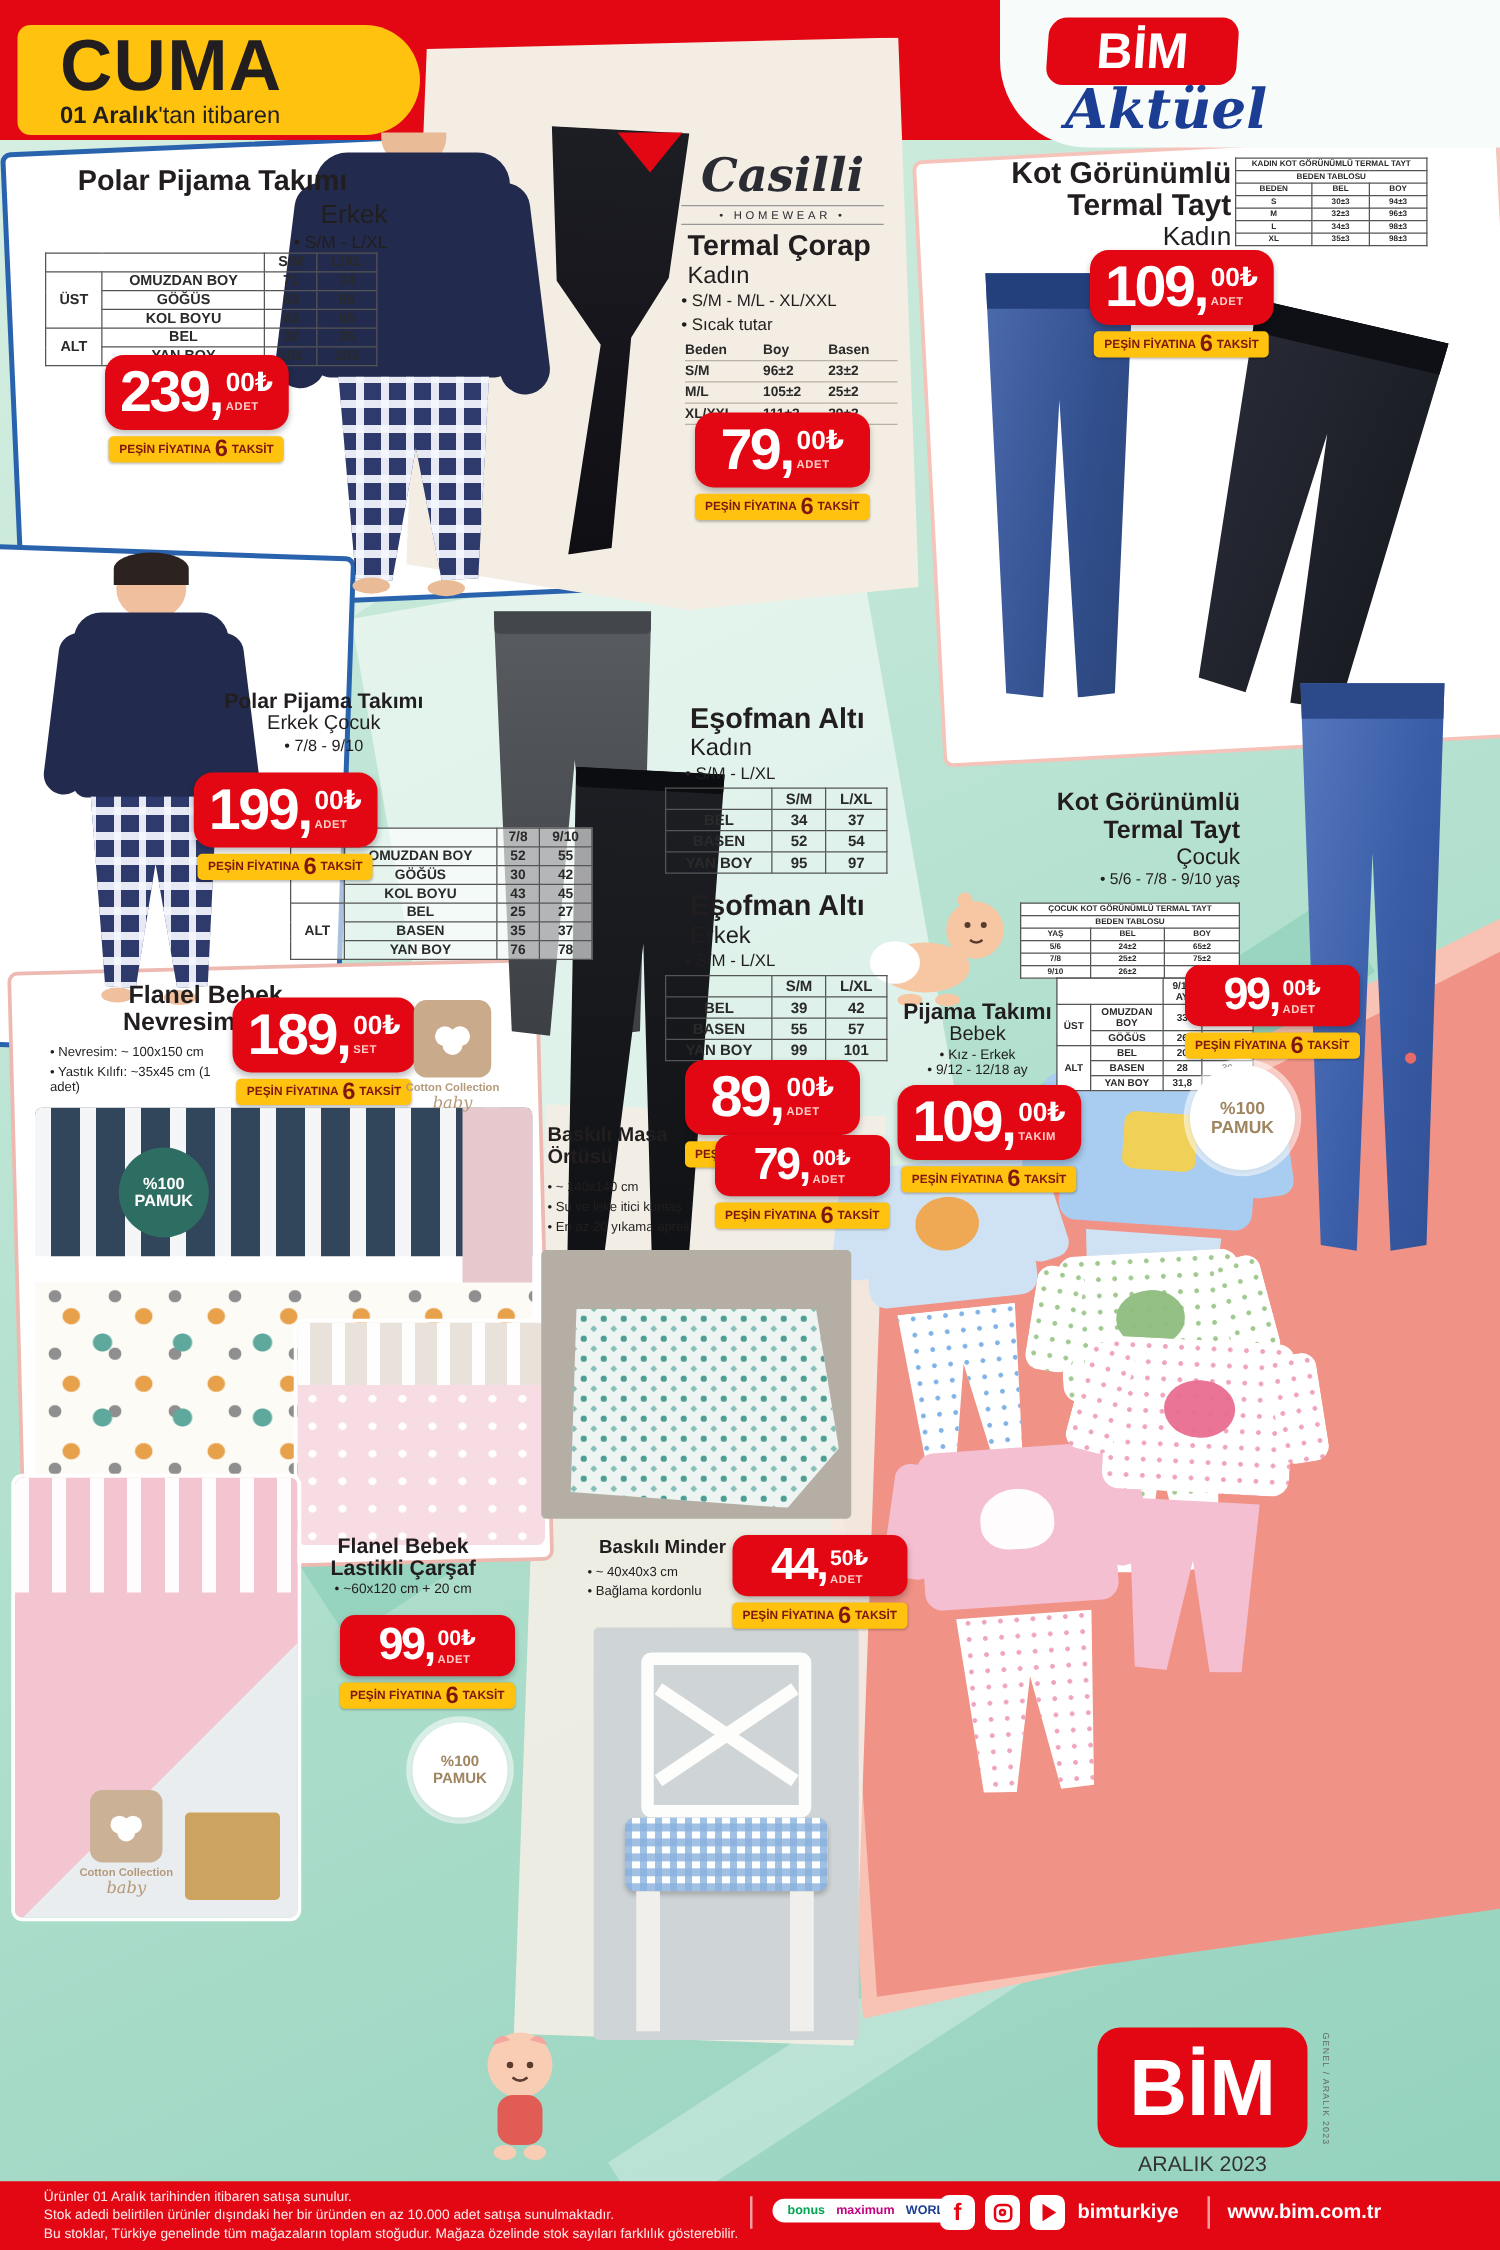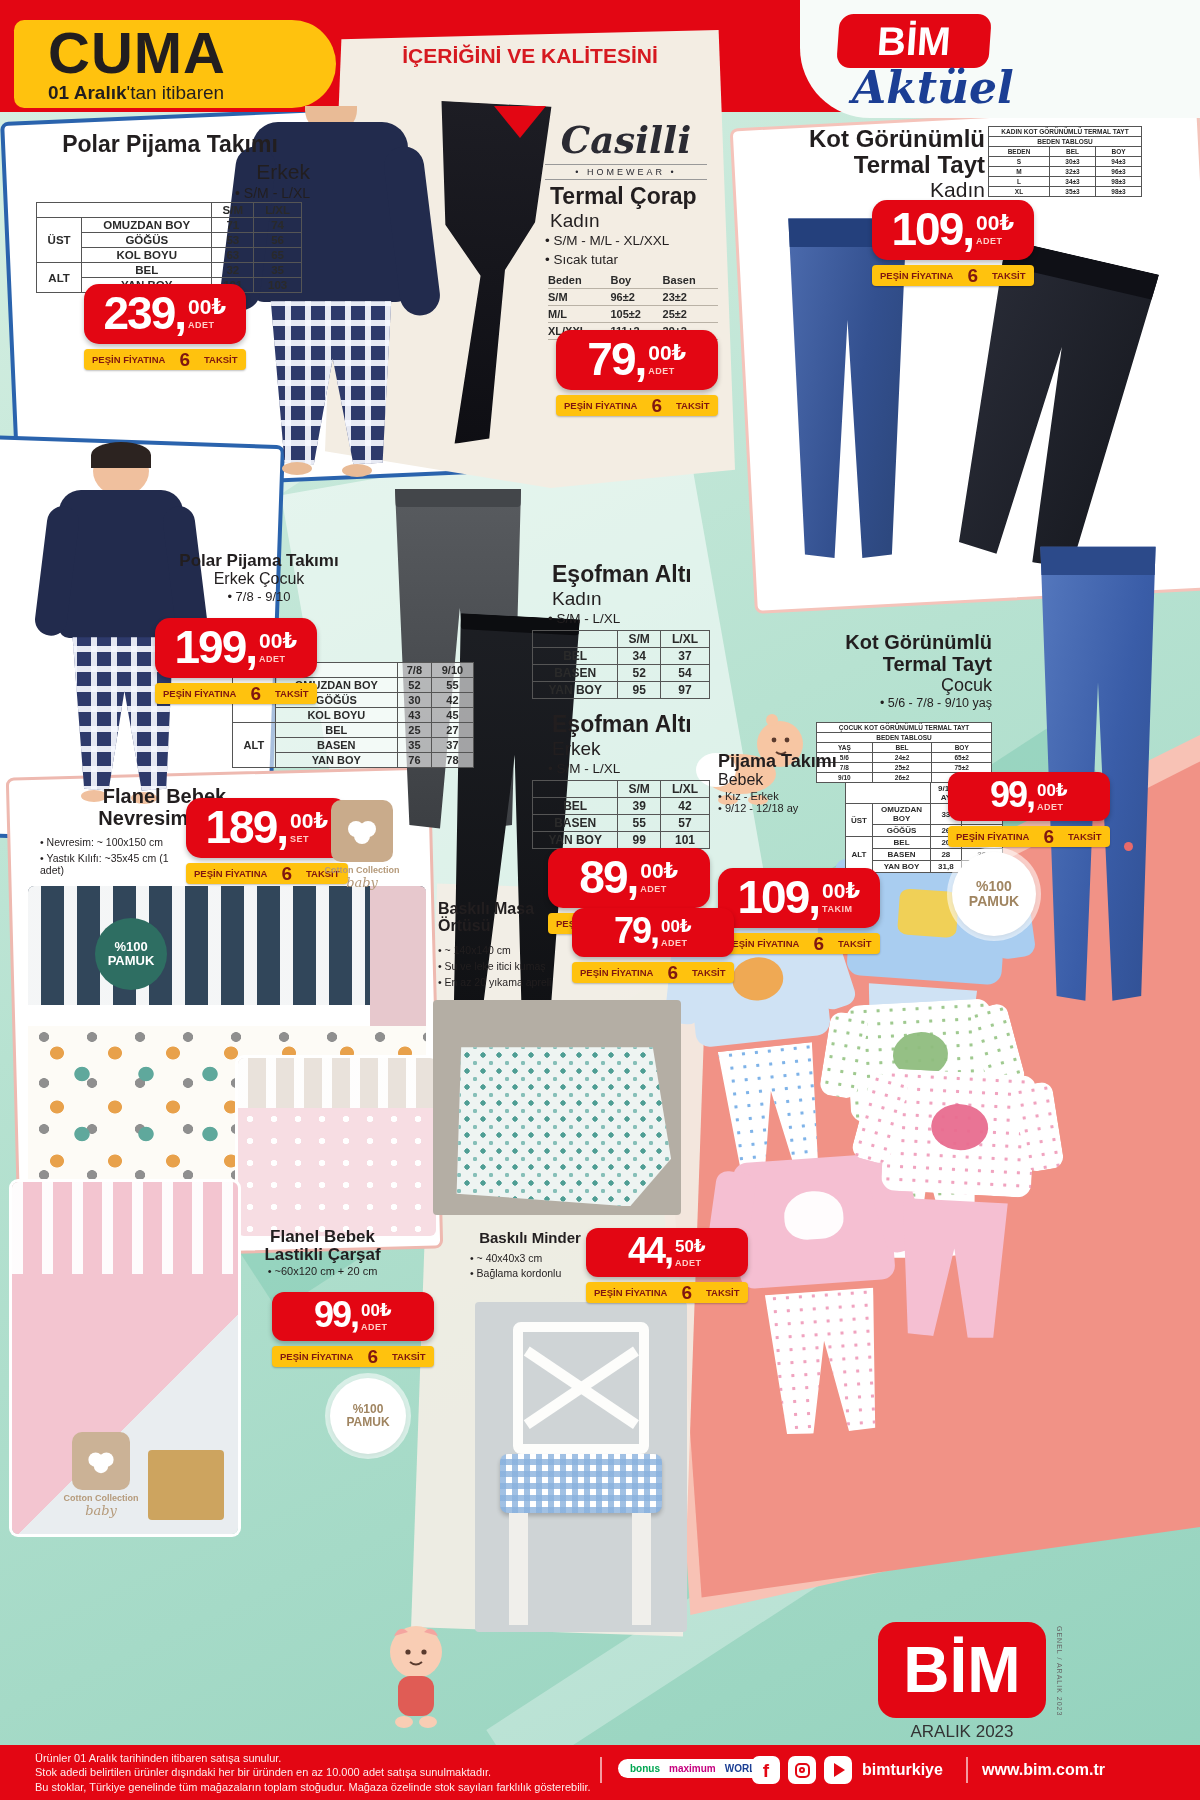--- a/index.html
+++ b/index.html
@@ -23,21 +23,21 @@
   
   .card{position:absolute;background:#fff;border-radius:8px;z-index:2}
   
   .badge-wrap{position:absolute;z-index:8;text-align:center}
   .price-badge{background:#e30613;color:#fff;border-radius:15px;display:flex;align-items:flex-start;justify-content:center;padding:9px 12px 11px;box-shadow:0 3px 5px rgba(0,0,0,.25)}
   .p-int{font-size:46px;font-weight:800;line-height:.88;letter-spacing:-2px}
   .p-col{display:flex;flex-direction:column;align-items:flex-start;margin-left:3px;padding-top:3px}
   .p-dec{font-size:21px;font-weight:800;line-height:1}
   .p-unit{font-size:9px;color:#ffcdc6;font-weight:bold;margin-top:3px;letter-spacing:.5px}
   .sm .p-int{font-size:36px}.sm .p-dec{font-size:17px}.sm .price-badge{border-radius:12px;padding:7px 9px 9px}
-  .taksit{margin:5px auto 0;background:#ffc20e;color:#7f1710;font-weight:800;font-size:9.5px;display:flex;align-items:center;gap:14px;padding:1px 8px;border-radius:4px;width:max-content;box-shadow:0 1px 2px rgba(0,0,0,.25)}
+  .taksit{margin:5px auto 0;background:#ffc20e;color:#7f1710;font-weight:800;font-size:9.5px;display:flex;align-items:center;gap:3px;padding:1px 8px;border-radius:4px;width:max-content;box-shadow:0 1px 2px rgba(0,0,0,.25)}
   .taksit .six{font-size:19px;line-height:1}
   
   .tbl{position:absolute;z-index:7}
   .sztbl{border-collapse:collapse;width:100%;color:#2a2a2a}
   .sztbl th,.sztbl td{border:1px solid #555;padding:1px 5px;text-align:center;font-weight:bold;font-size:inherit}
   .sztbl td{font-weight:600}
   .trow-title{font-weight:800;background:#fff}
   .plain .sztbl th,.plain .sztbl td{border:none;border-bottom:1px solid #b9b2a6;text-align:left;padding:2px 10px 2px 0}
   .whitebg .sztbl th,.whitebg .sztbl td{background:#fff}
   
@@ -93,21 +93,20 @@
   <div class="shard" style="left:430px;top:1480px;width:900px;height:60px;background:rgba(255,255,255,.3)"></div>
 
   <div class="hdr-red"></div>
   <div class="hdr-white"></div>
   <div class="cream-panel"></div>
   <div class="cuma">
     <div class="day">CUMA</div>
     <div class="date"><b>01 Aralık</b><span>'tan itibaren</span></div>
   </div>
   <div class="tagline">
-    <div style="font-size:21px">İÇERİĞİNİ VE KALİTESİNİ</div>
   </div>
   <div class="vtip"></div>
   <div class="bim-box" style="left:838px;top:14px;width:152px;height:54px;font-size:40px;transform:skew(-4deg);z-index:6">BİM</div>
   <div class="aktuel abs" style="left:852px;top:62px;width:160px;font-size:44px;z-index:6;text-align:center">Aktüel</div>
 
   <div class="card" style="left:8px;top:112px;width:458px;height:372px;transform:rotate(-2.5deg);border:4px solid #2a63ad"></div>
   <div class="photo" style="left:200px;top:106px;width:260px;height:370px">
     <div class="abs" style="left:105px;top:0;width:52px;height:26px;background:#e9bb96;border-radius:0 0 22px 22px"></div>
     <div class="abs" style="left:52px;top:16px;width:156px;height:180px;background:#222b4d;border-radius:26px 26px 12px 12px"></div>
     <div class="abs" style="left:28px;top:40px;width:40px;height:165px;background:#222b4d;border-radius:20px;transform:rotate(7deg)"></div>
@@ -513,21 +512,21 @@
       <ellipse cx="28" cy="62" rx="20" ry="17" fill="#ffffff"></ellipse>
       <circle cx="92" cy="36" r="23" fill="#f7c6a3"></circle>
       <circle cx="84" cy="12" r="6" fill="#f7c6a3"></circle>
       <circle cx="86" cy="32" r="2.4" fill="#5a3b2e"></circle>
         <circle cx="99" cy="32" r="2.4" fill="#5a3b2e"></circle>
       <path d="M88 44 q5 4 10 0" stroke="#5a3b2e" stroke-width="2" fill="none"></path>
       <ellipse cx="40" cy="92" rx="10" ry="5" fill="#f7c6a3"></ellipse>
         <ellipse cx="70" cy="92" rx="10" ry="5" fill="#f7c6a3"></ellipse>
     </svg>
   </div>
-  <div class="abs" style="left:718px;top:752px;width:128px;text-align:left;z-index:7">
+  <div class="abs" style="left:718px;top:800px;width:128px;text-align:center;z-index:7">
     <div class="t1" style="font-size:18px">Pijama Takımı</div>
     <div class="t2" style="font-size:16px">Bebek</div>
     <div class="bl" style="font-size:11px">• Kız - Erkek</div>
     <div class="bl" style="font-size:11px">• 9/12 - 12/18 ay</div>
   </div>
   <div class="tbl whitebg" style="left:845px;top:782px;width:158px;font-size:8px">
       <table class="sztbl">
         <tbody>
           <tr>
             <th colspan="2"></th>

